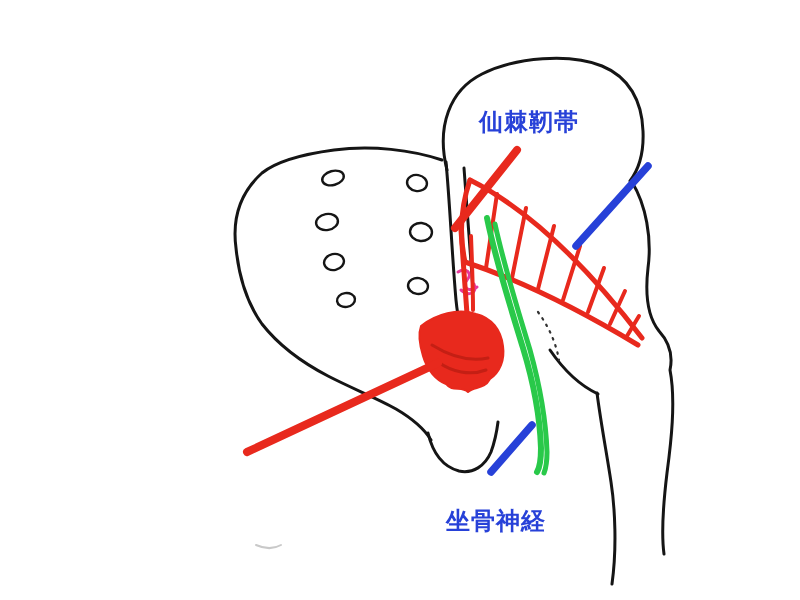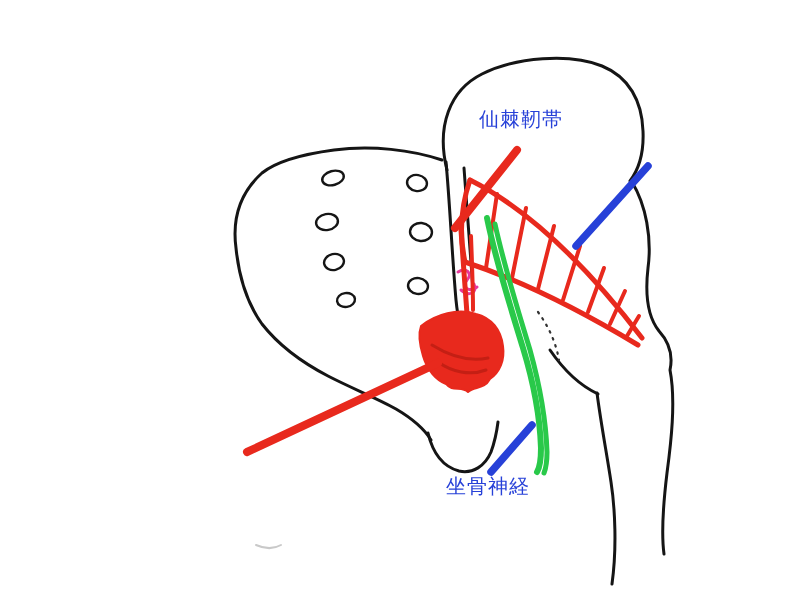--- a/index.html
+++ b/index.html
@@ -23,22 +23,22 @@
   .red-edge{fill:none;stroke:var(--structure-red);stroke-width:5;stroke-linecap:round;stroke-linejoin:round;}
   .red-rung{fill:none;stroke:var(--structure-red);stroke-width:4;stroke-linecap:round;}
   .red-fill{fill:var(--structure-red);stroke:var(--structure-red);stroke-width:2;stroke-linejoin:round;}
   .red-scribble{fill:none;stroke:#c41f14;stroke-width:3;stroke-linecap:round;}
   .red-pointer{fill:none;stroke:var(--structure-red);stroke-width:8;stroke-linecap:round;}
   .green-line{fill:none;stroke:var(--nerve-green);stroke-width:6;stroke-linecap:round;}
   .green-line-thin{fill:none;stroke:var(--nerve-green);stroke-width:5;stroke-linecap:round;}
   .blue-pointer{fill:none;stroke:var(--pointer-blue);stroke-width:7.5;stroke-linecap:round;}
   .magenta{fill:none;stroke:var(--accent-magenta);stroke-width:3;stroke-linecap:round;}
   .label{
-    position:absolute;color:var(--label-text);font-size:20px;letter-spacing:1px;
-    white-space:nowrap;user-select:none;
+    position:absolute;color:var(--label-text);font-size:24px;letter-spacing:1px;
+    white-space:nowrap;user-select:none;font-weight:bold;
   }
 </style>
 </head>
 <body>
 
 <div class="canvas">
   <svg width="800" height="600" viewBox="0 0 800 600">
 
     <g>
 
@@ -122,14 +122,14 @@
 
     <g>
       <path class="blue-pointer" d="M 491,472 L 532,425"></path>
     </g>
   </svg>
 
   <div class="label" style="left:479px;top:106px;">仙棘靭帯</div>
 
 
 
-  <div class="label" style="left:446px;top:473px;text-align:center;">坐骨神経</div>
+  <div class="label" style="left:446px;top:505px;text-align:center;">坐骨神経</div>
 </div>
 
 </body></html>

